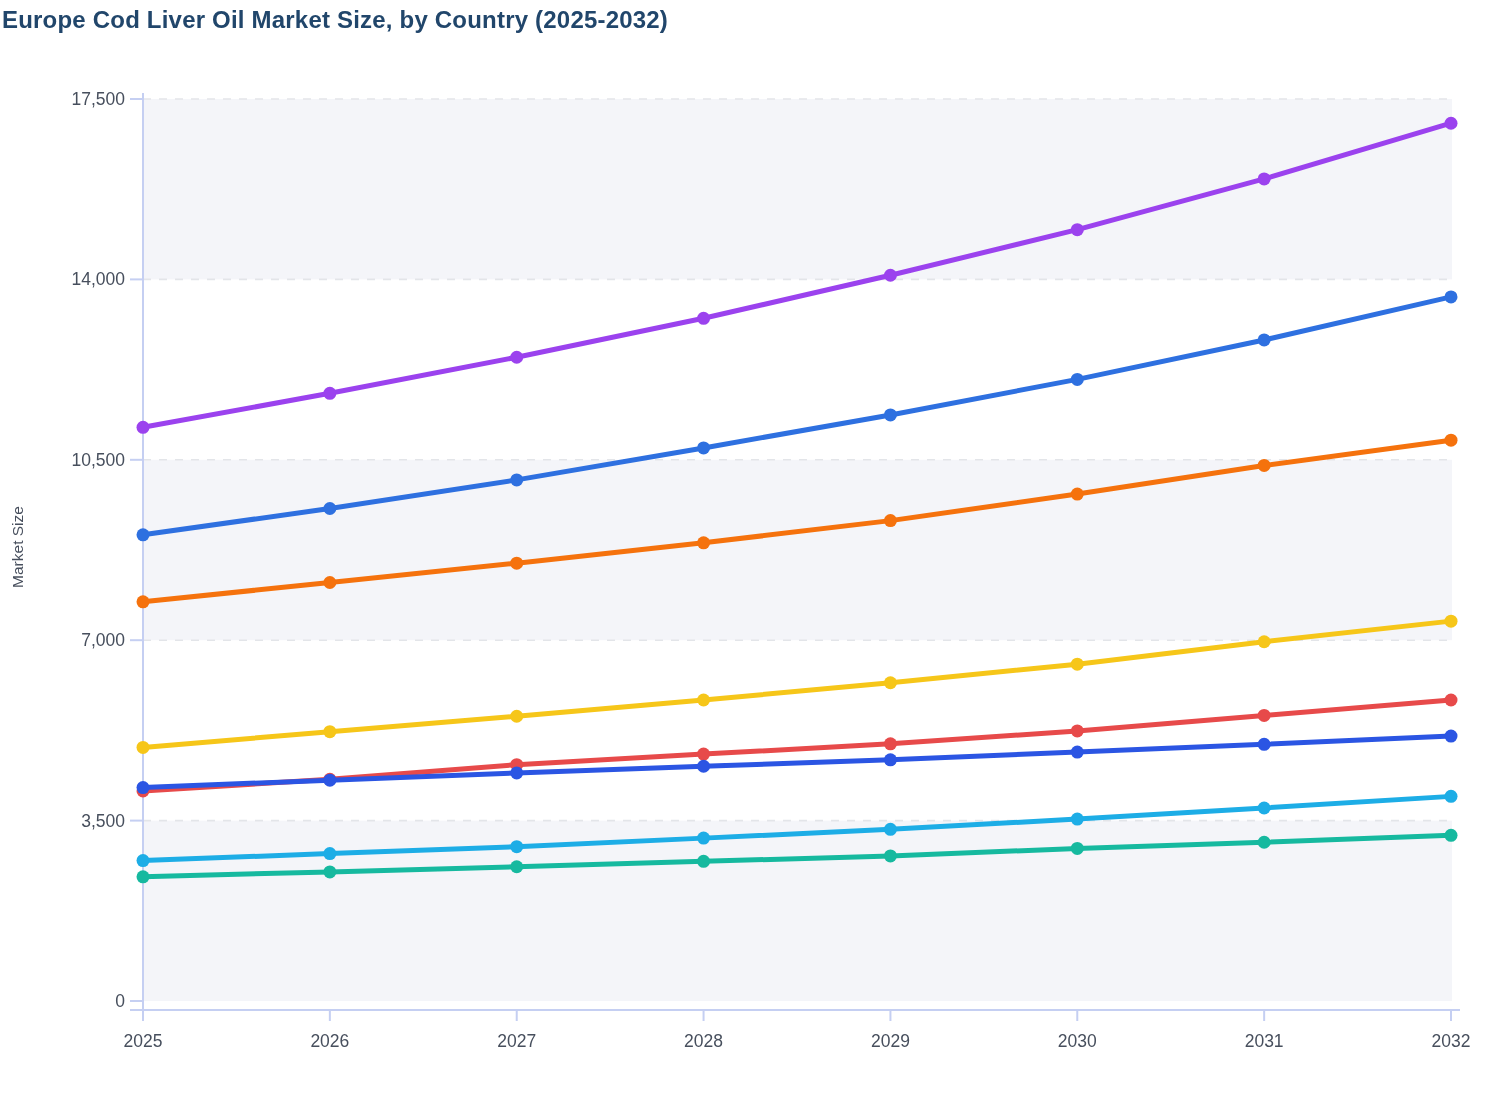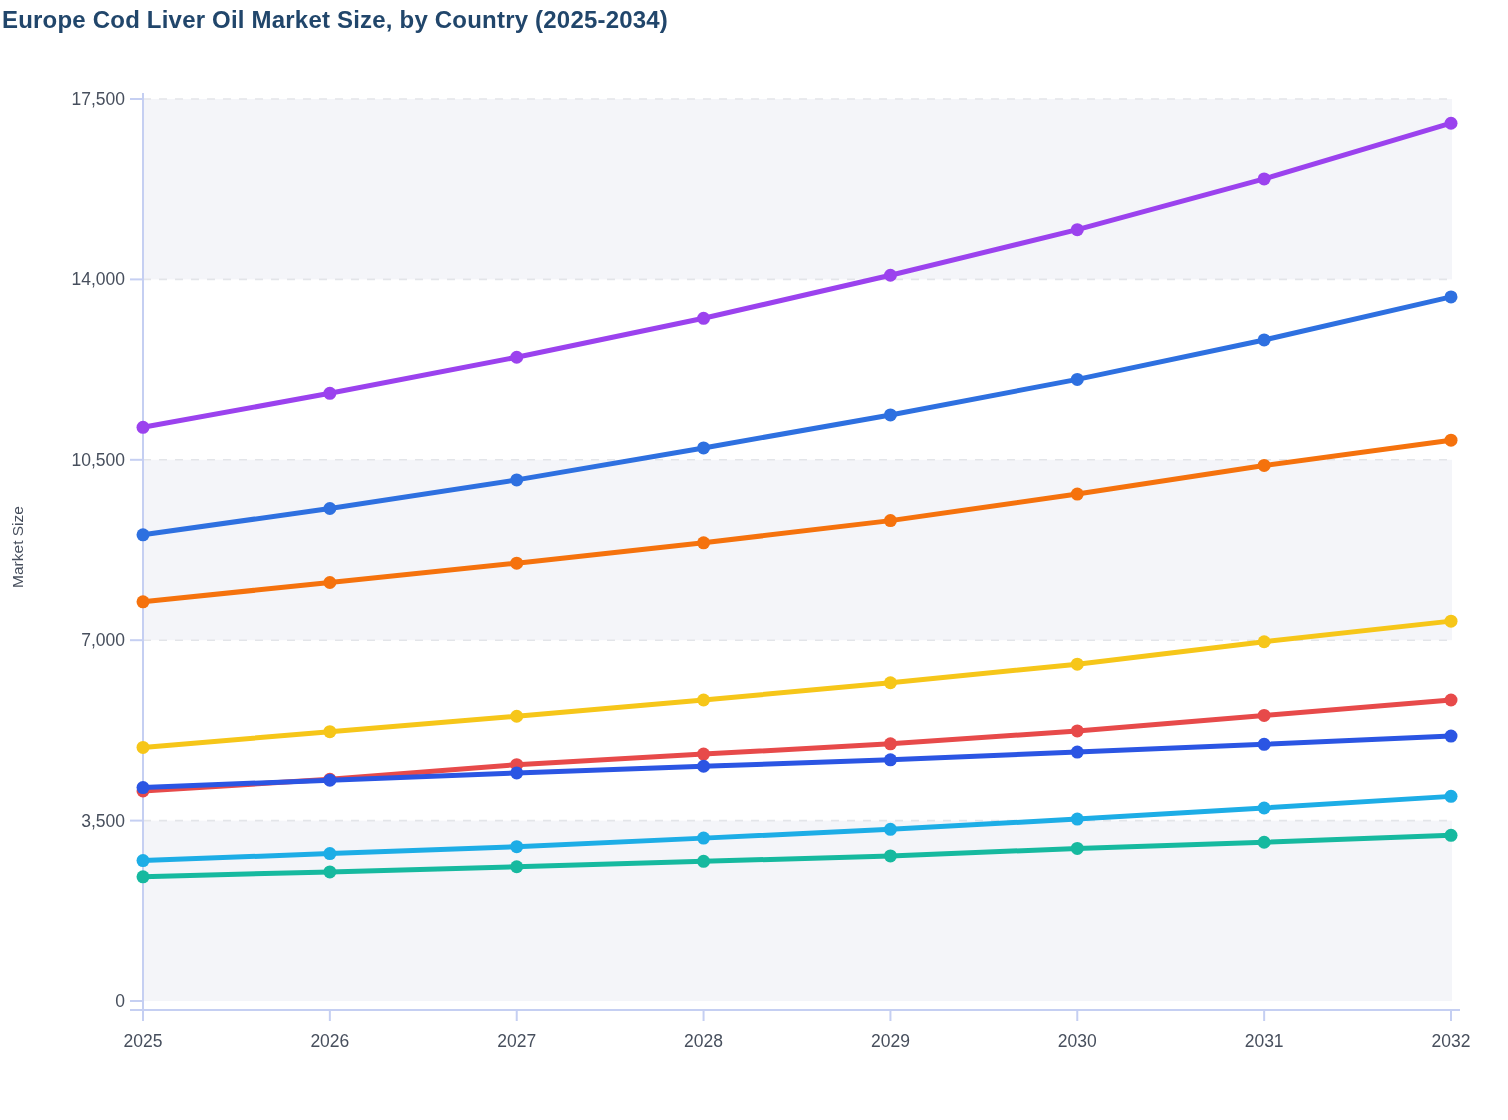--- a/index.html
+++ b/index.html
@@ -8,21 +8,21 @@
   #title{position:absolute;left:2px;top:6px;font-size:24px;font-weight:600;
          letter-spacing:.2px;}
   #ylabel{position:absolute;left:-62px;top:538px;width:160px;text-align:center;
           font-size:15.5px;transform:rotate(-90deg);transform-origin:center center;}
   #chart{position:absolute;left:0;top:0;}
   text{font-family:"Liberation Sans",sans-serif;}
 </style>
 </head>
 <body>
 
-<div id="title" style="color: rgb(33, 70, 107);">Europe Cod Liver Oil Market Size, by Country (2025-2034)</div>
+<div id="title" style="color: rgb(33, 70, 107);">Europe Cod Liver Oil Market Size, by Country (2025-2032)</div>
 <div id="ylabel" style="color: rgb(71, 79, 93);">Market Size</div>
 <svg id="chart" width="1508" height="1120" viewBox="0 0 1508 1120">
     <rect x="143" y="99" width="1309" height="180.39999999999998" fill="#f4f5f9"></rect>
     <rect x="143" y="459.8" width="1309" height="180.40000000000003" fill="#f4f5f9"></rect>
     <rect x="143" y="820.6" width="1309" height="180.39999999999998" fill="#f4f5f9"></rect>
     <line x1="143" y1="99" x2="1455" y2="99" stroke="#e3e5e9" stroke-width="1.6" stroke-dasharray="8 8"></line>
     <line x1="143" y1="279.4" x2="1455" y2="279.4" stroke="#e3e5e9" stroke-width="1.6" stroke-dasharray="8 8"></line>
     <line x1="143" y1="459.8" x2="1455" y2="459.8" stroke="#e3e5e9" stroke-width="1.6" stroke-dasharray="8 8"></line>
     <line x1="143" y1="640.2" x2="1455" y2="640.2" stroke="#e3e5e9" stroke-width="1.6" stroke-dasharray="8 8"></line>
     <line x1="143" y1="820.6" x2="1455" y2="820.6" stroke="#e3e5e9" stroke-width="1.6" stroke-dasharray="8 8"></line>

